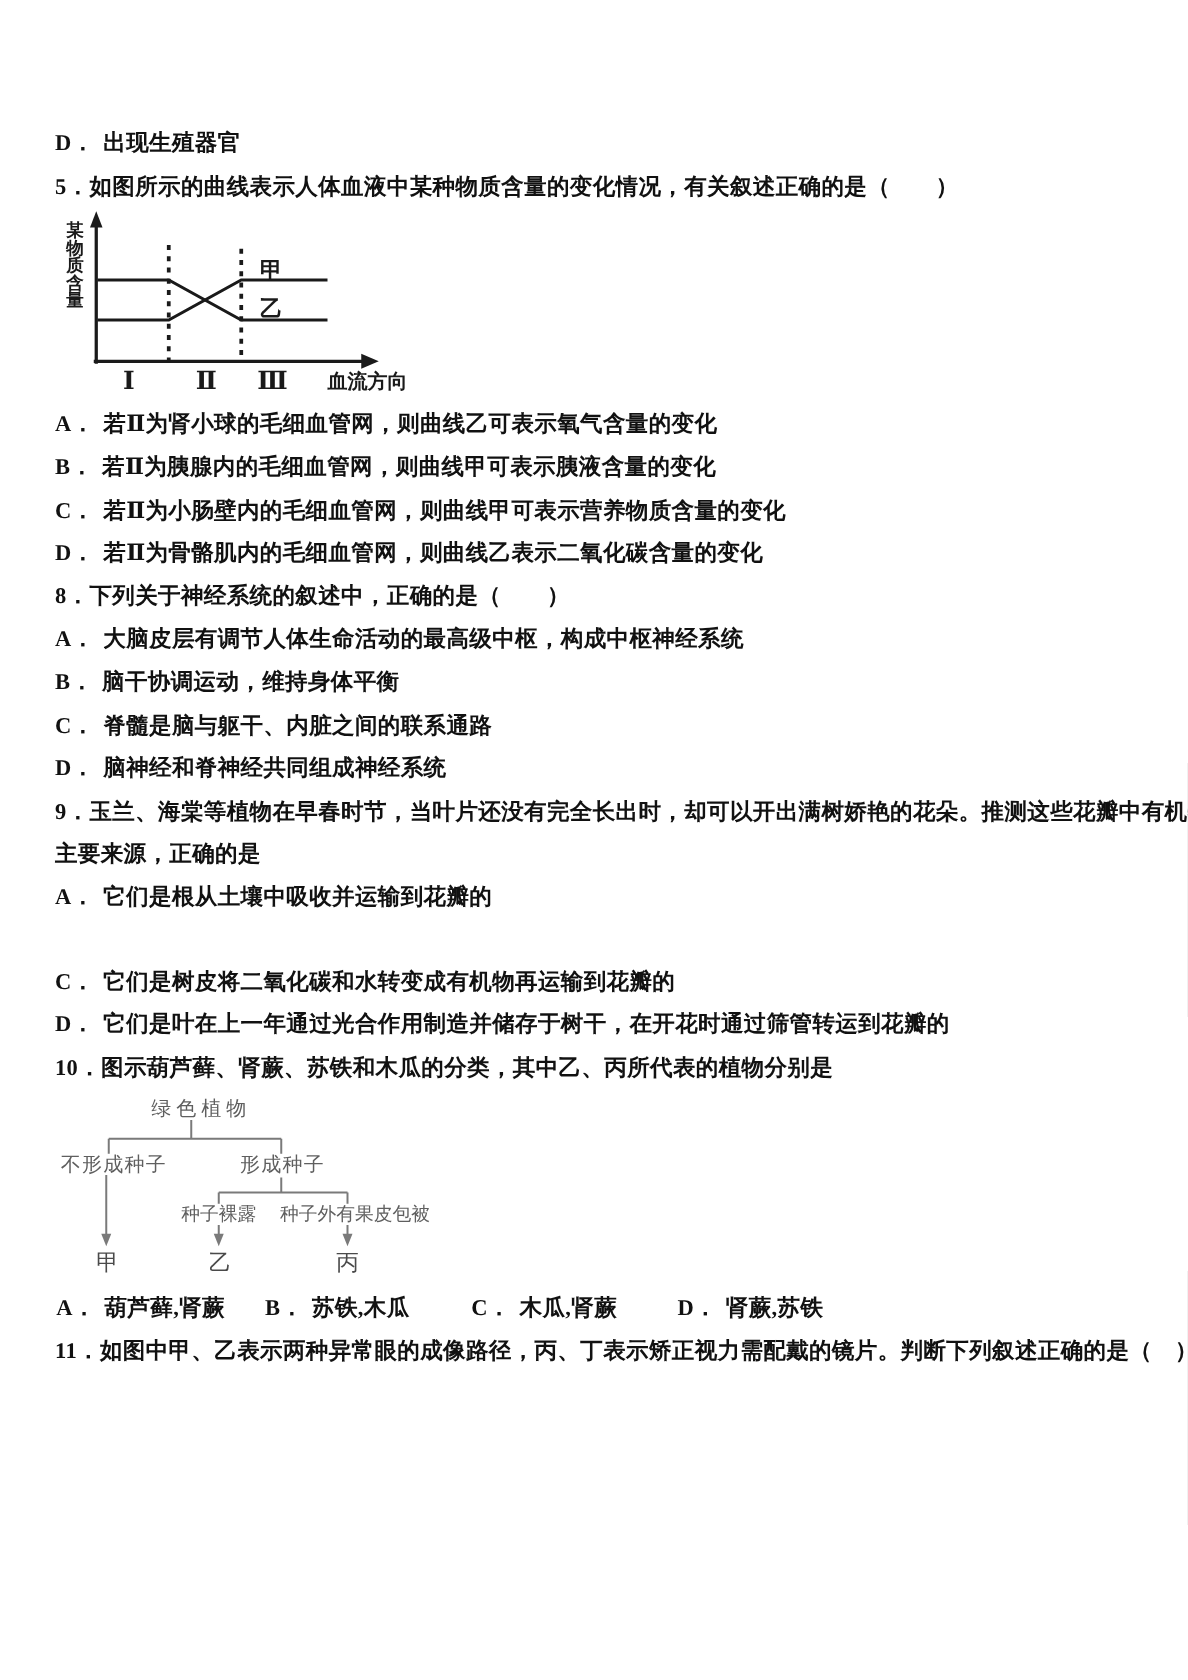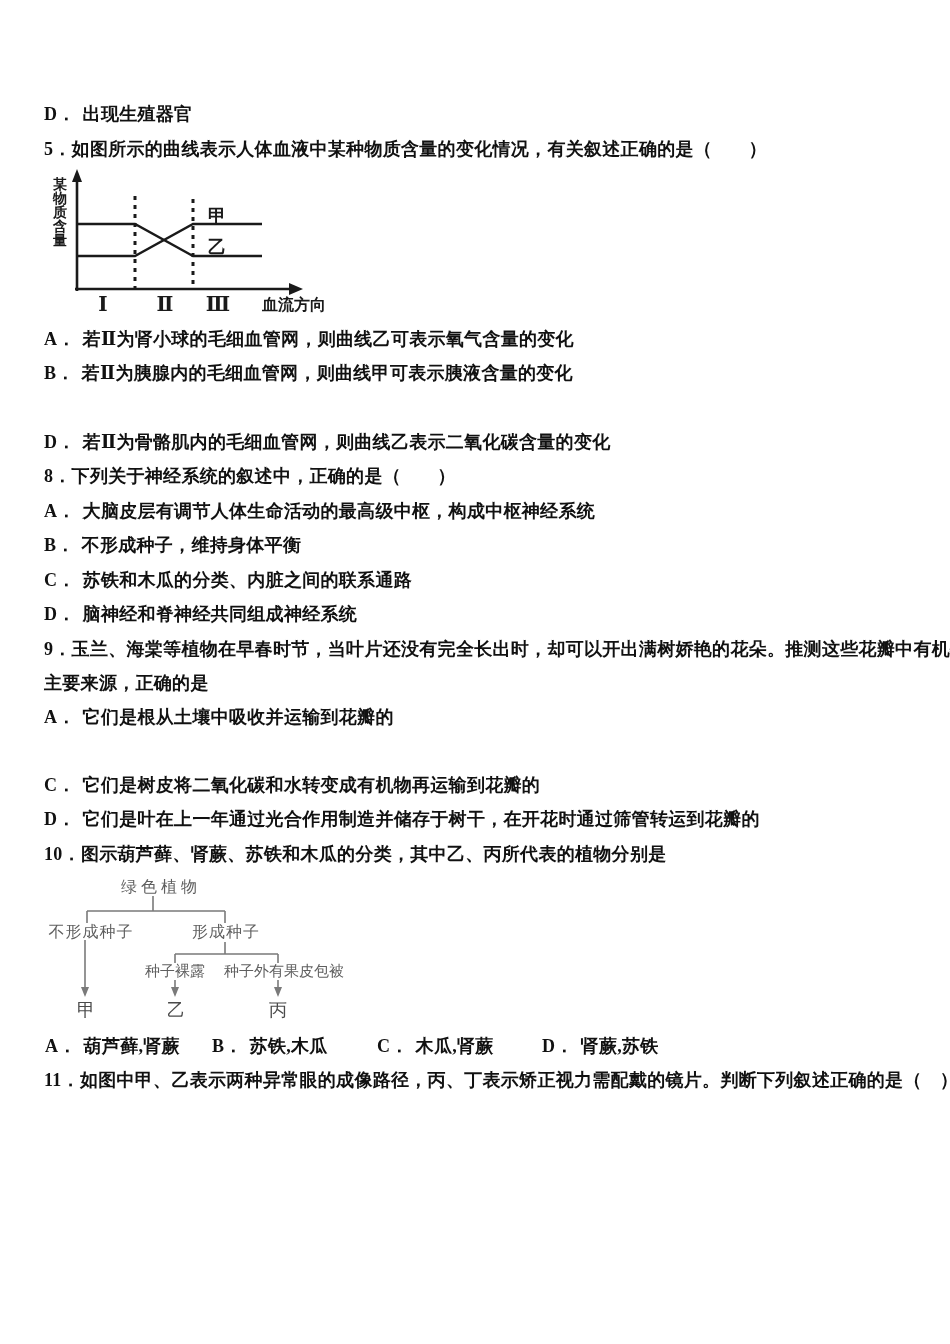--- a/index.html
+++ b/index.html
@@ -61,26 +61,27 @@
       <text x="63" y="145" font-size="20" font-weight="bold" text-anchor="middle" fill="#1a1a1a">Ⅰ</text>
       <text x="125" y="145" font-size="20" font-weight="bold" text-anchor="middle" fill="#1a1a1a">Ⅱ</text>
       <text x="178" y="145" font-size="20" font-weight="bold" text-anchor="middle" fill="#1a1a1a">Ⅲ</text>
 
       <text x="222" y="144" font-size="16" font-weight="bold" fill="#1a1a1a">血流方向</text>
     </svg>
   </div>
 
   <div class="line" style="top:328px"><span class="lbl">A．</span><span>若Ⅱ为肾小球的毛细血管网，则曲线乙可表示氧气含量的变化</span></div>
   <div class="line" style="top:362px"><span class="lbl">B．</span><span>若Ⅱ为胰腺内的毛细血管网，则曲线甲可表示胰液含量的变化</span></div>
+  <div class="line" style="top:397px"><span class="lbl">C．</span><span>若Ⅱ为小肠壁内的毛细血管网，则曲线甲可表示营养物质含量的变化</span></div>
   <div class="line" style="top:431px"><span class="lbl">D．</span><span>若Ⅱ为骨骼肌内的毛细血管网，则曲线乙表示二氧化碳含量的变化</span></div>
 
   <div class="line" style="top:465px">8．下列关于神经系统的叙述中，正确的是（　　）</div>
   <div class="line" style="top:500px"><span class="lbl">A．</span><span>大脑皮层有调节人体生命活动的最高级中枢，构成中枢神经系统</span></div>
-  <div class="line" style="top:534px"><span class="lbl">B．</span><span>不形成种子，维持身体平衡</span></div>
-  <div class="line" style="top:569px"><span class="lbl">C．</span><span>苏铁和木瓜的分类、内脏之间的联系通路</span></div>
+  <div class="line" style="top:534px"><span class="lbl">B．</span><span>脑干协调运动，维持身体平衡</span></div>
+  <div class="line" style="top:569px"><span class="lbl">C．</span><span>脊髓是脑与躯干、内脏之间的联系通路</span></div>
   <div class="line" style="top:603px"><span class="lbl">D．</span><span>脑神经和脊神经共同组成神经系统</span></div>
 
   <div class="line" style="top:638px">9．玉兰、海棠等植物在早春时节，当叶片还没有完全长出时，却可以开出满树娇艳的花朵。推测这些花瓣中有机物的</div>
   <div class="line" style="top:672px">主要来源，正确的是</div>
   <div class="line" style="top:706px"><span class="lbl">A．</span><span>它们是根从土壤中吸收并运输到花瓣的</span></div>
   <div class="line" style="top:774px"><span class="lbl">C．</span><span>它们是树皮将二氧化碳和水转变成有机物再运输到花瓣的</span></div>
   <div class="line" style="top:808px"><span class="lbl">D．</span><span>它们是叶在上一年通过光合作用制造并储存于树干，在开花时通过筛管转运到花瓣的</span></div>
 
   <div class="line" style="top:843px">10．图示葫芦藓、肾蕨、苏铁和木瓜的分类，其中乙、丙所代表的植物分别是</div>
 

